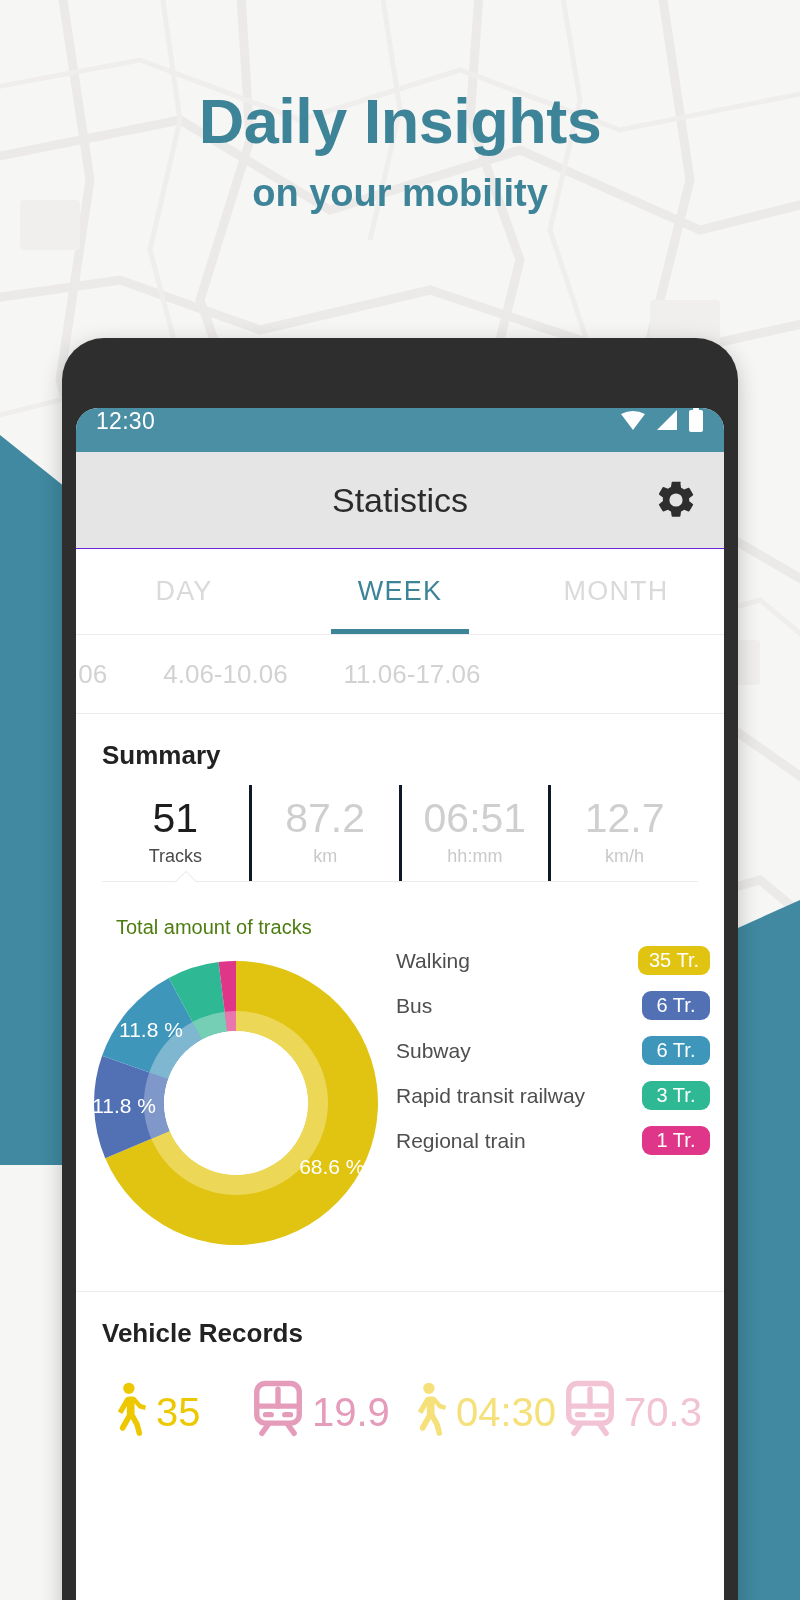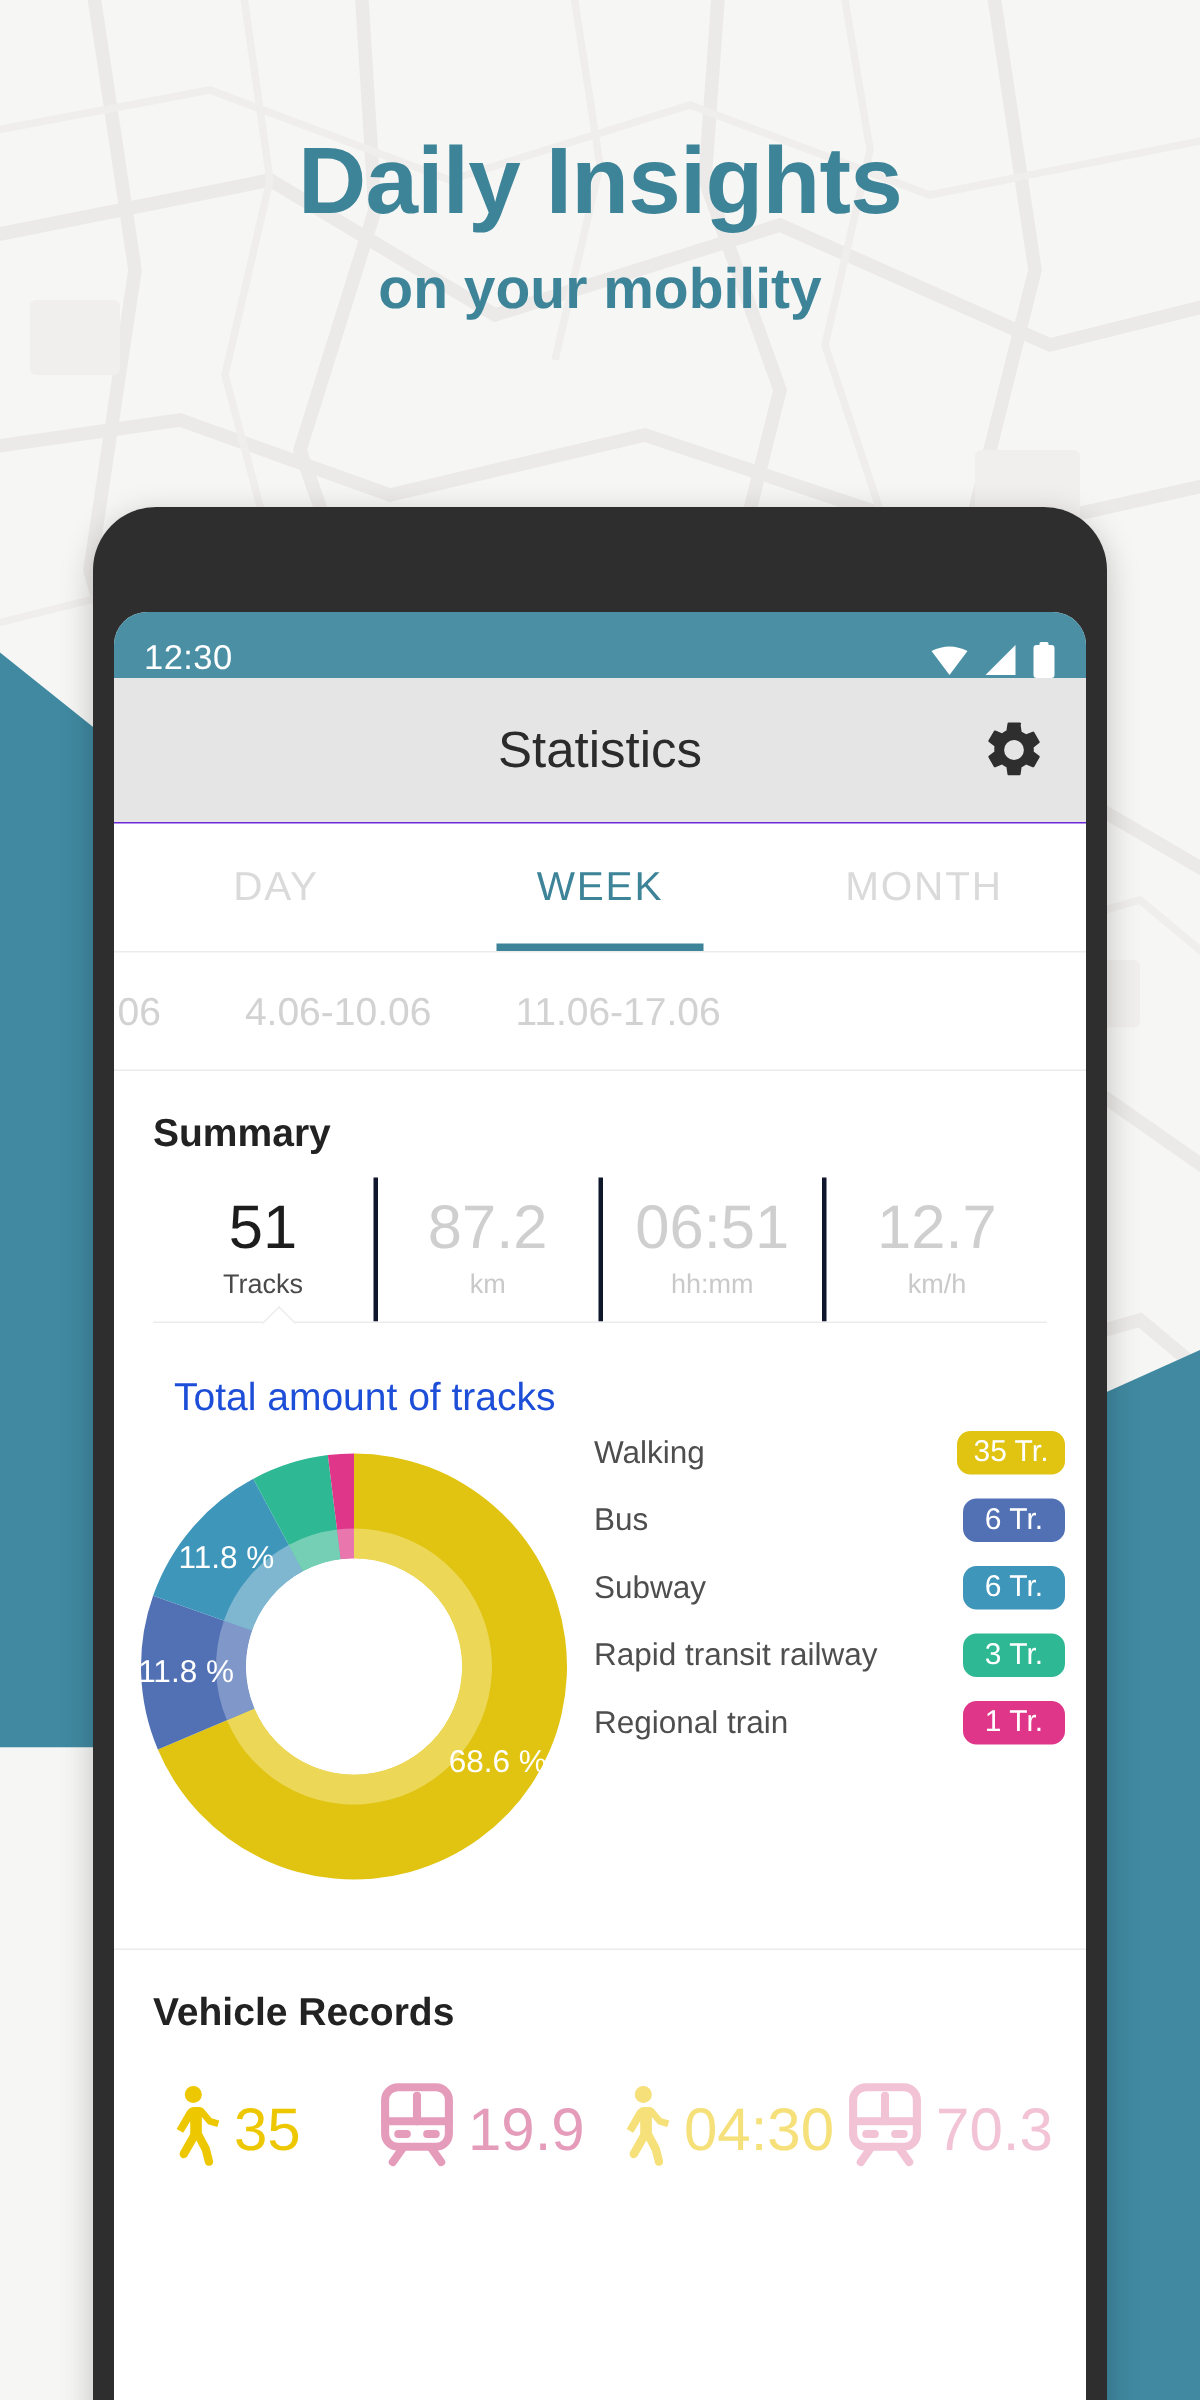--- a/index.html
+++ b/index.html
@@ -67,21 +67,21 @@
     background: #ffffff;
     border-radius: 22px 22px 0 0;
     overflow: hidden;
   }
 
   
   .statusbar {
     height: 44px;
     background: #4a8fa3;
     display: flex;
-    align-items: flex-end;
+    align-items: flex-start;
     padding: 0 20px;
     color: #fff;
   }
   .status-time { font-size: 23px; font-weight: normal; letter-spacing: 0.3px; }
   .status-icons { margin-left: auto; display: flex; align-items: center; gap: 9px; }
 
   
   .appbar {
     height: 96px;
     background: #e5e5e5;
@@ -191,22 +191,22 @@
     left: 76px;
     width: 16px; height: 16px;
     background: #fff;
     border-left: 1px solid #ececec;
     border-top: 1px solid #ececec;
     transform: rotate(45deg);
   }
 
   
   .chart-title {
-    font-size: 26px;
-    color: #1d4ed8;
+    font-size: 20px;
+    color: #4d7c0f;
     padding: 34px 4px 0 40px;
   }
   .chart-area {
     display: flex;
     align-items: center;
     padding: 14px 0 30px 0;
     position: relative;
   }
   .donut-wrap {
     width: 320px;

